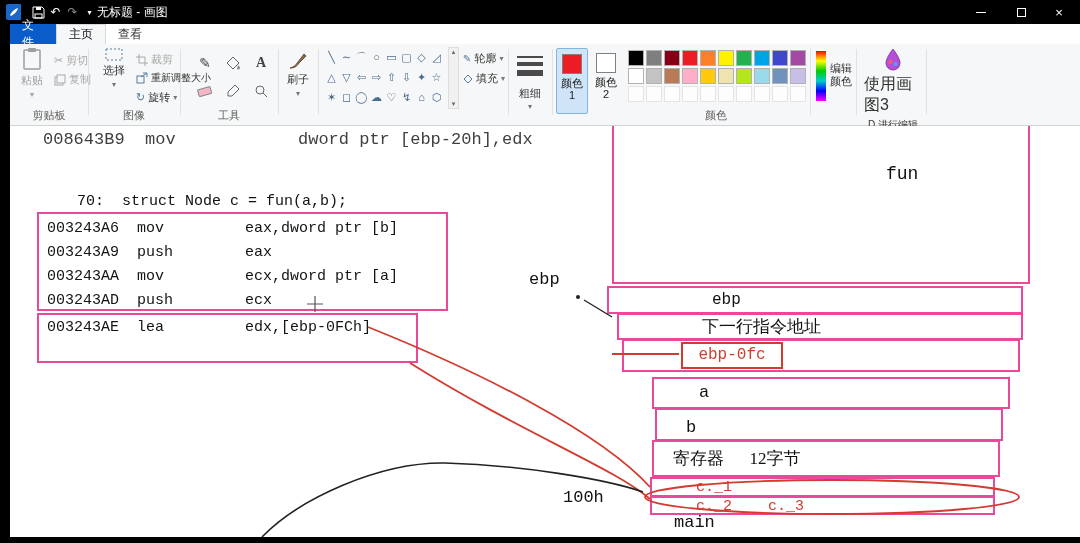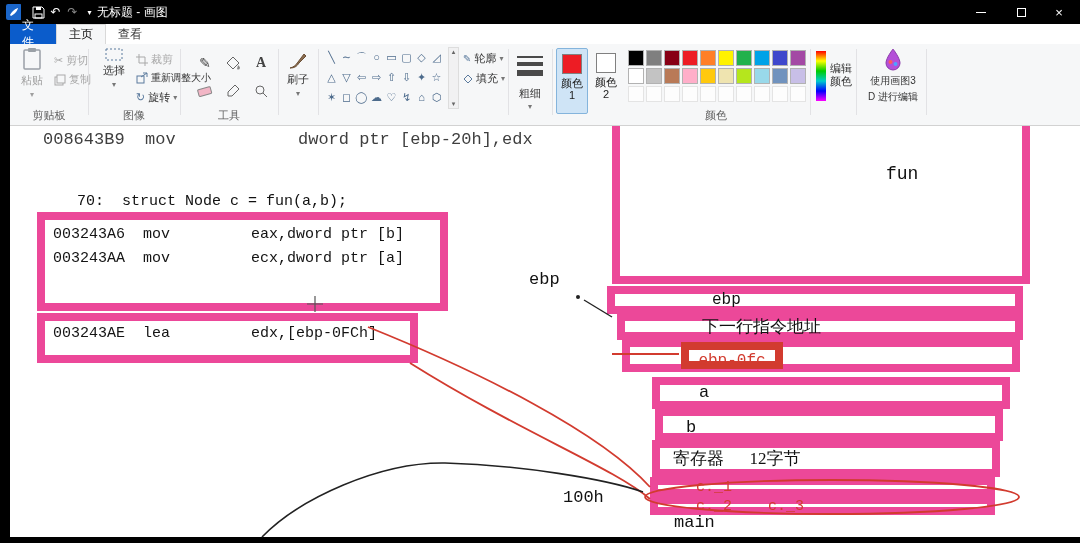--- a/index.html
+++ b/index.html
@@ -37,21 +37,21 @@
 .swatch.empty{border:1px solid #e4e4e4;background:#fdfdfd}
 .colorbtn{position:absolute;width:32px;height:66px;display:flex;flex-direction:column;align-items:center;padding-top:5px;gap:3px;font-size:11px;color:#222;text-align:center;border-radius:2px;cursor:default}
 .colorbtn .sw{width:20px;height:20px;border:1px solid #808080}
 .colorbtn.selected{background:#cfe4f6;border:1px solid #84b4dc}
 .colorbtn .lbl{width:24px;line-height:12px;word-break:break-all}
 .sizebars{position:absolute;display:flex;flex-direction:column;gap:4px;width:26px}
 .sizebars div{background:#4a4a4a;width:100%}
 .rainbow{position:absolute;width:10px;height:50px;background:linear-gradient(180deg,#f00,#ff0,#0c0,#0cc,#00f,#f0f)}
 
 .canvas{left:10px;top:126px;width:1070px;height:411px;background:#fff}
-.box{position:absolute;border:8px solid #ec4899;background:transparent;z-index:10}
+.box{position:absolute;border:2px solid #ec4899;background:transparent;z-index:10}
 .ctext{position:absolute;z-index:20}
 .asm-line{font-size:15px;line-height:24px;color:#141414}
 .strip{background:#000;position:absolute}
 svg{display:block}
 </style>
 </head>
 <body>
 
 <div class="abs titlebar">
   <span class="qbtn" style="margin-left:6px">
@@ -291,35 +291,37 @@
   <div class="abs" style="left:818px;top:18px;width:26px;font-size:11px;line-height:13px;color:#333;text-align:center">编辑颜色</div>
 
   <div class="bigbtn" style="left:854px;top:4px;width:58px">
     <span>
         <svg width="18" height="24">
           <path d="M9 1C9 1 16 10 16 15a7 7 0 0 1-14 0C2 10 9 1 9 1z" fill="#b44fd8" stroke="#8a3aaa"></path>
           <circle cx="6.5" cy="14" r="2" fill="#ff5a5a"></circle>
           <circle cx="11.5" cy="16" r="2" fill="#4da3ff"></circle>
         </svg>
       </span>
-    <span style="font-size:10px;color:#333">使用画图3</span>
+    <span style="font-size:16px;color:#333">使用画图3</span>
     <span style="font-size:10px;color:#333">D 进行编辑</span>
   </div>
 </div>
 
 <div class="abs canvas"></div>
 
 <div class="ctext mono" style="left:43px;top:130px;font-size:17px;color:#3f3f3f">008643B9  mov</div>
 <div class="ctext mono" style="left:298px;top:130px;font-size:17px;color:#3f3f3f">dword ptr [ebp-20h],edx</div>
 
 <div class="ctext mono" style="left:77px;top:193px;font-size:15px;color:#111">70:  struct Node c = fun(a,b);</div>
 
 <div class="box" style="left:37px;top:212px;width:411px;height:99px;padding:3px 0 0 8px">
     <div class="asm-line mono">003243A6  mov         eax,dword ptr [b]</div>
+    <div class="asm-line mono">003243A9  push        eax</div>
     <div class="asm-line mono">003243AA  mov         ecx,dword ptr [a]</div>
+    <div class="asm-line mono">003243AD  push        ecx</div>
   </div>
 
 <div class="box" style="left:37px;top:313px;width:381px;height:50px;padding:1px 0 0 8px">
     <div class="asm-line mono">003243AE  lea         edx,[ebp-0FCh]</div>
   </div>
 
 <div class="box" style="left:612px;top:126px;width:418px;height:158px;border-top:none"></div>
 <div class="ctext mono" style="left:886px;top:164px;font-size:18px;color:#111">fun</div>
 
 <div class="ctext mono" style="left:529px;top:270px;font-size:17px;color:#111">ebp</div>

